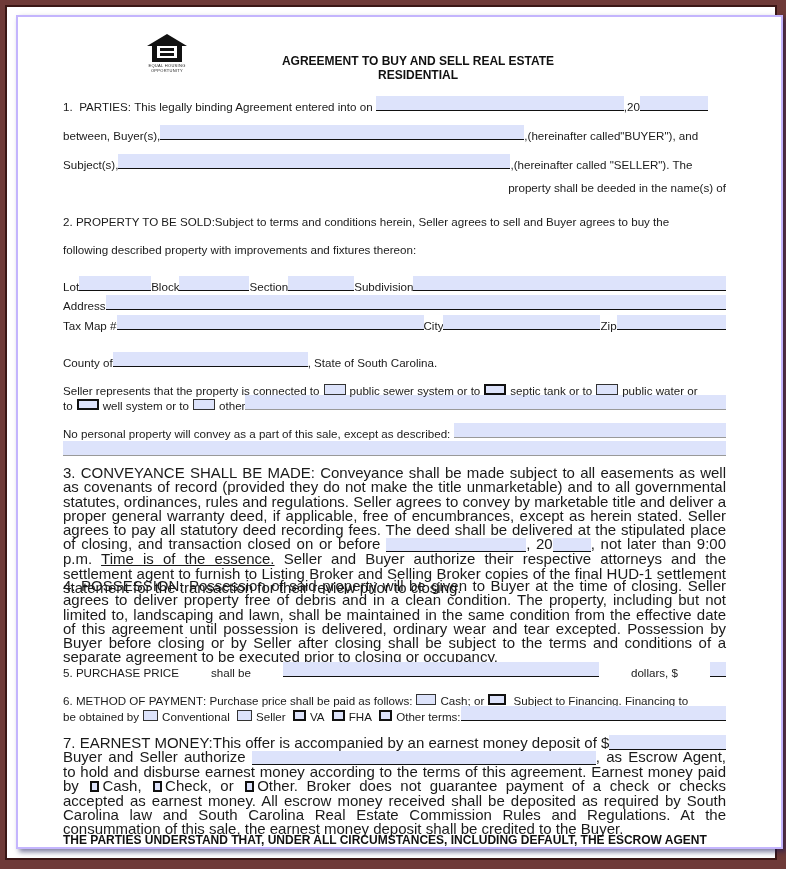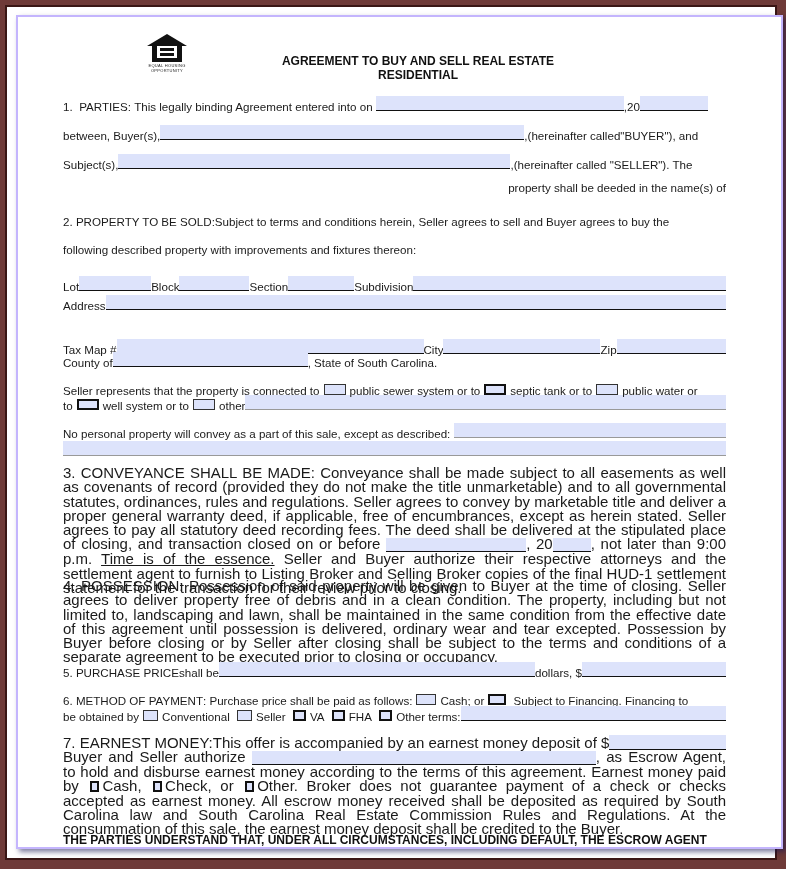--- a/index.html
+++ b/index.html
@@ -120,21 +120,21 @@
     <span class="field" style="width:66px;"></span>
     <span>Subdivision</span>
     <span class="field flex"></span>
   </div>
 
   <div class="row" style="top:277px;">
     <span>Address</span>
     <span class="field flex"></span>
   </div>
 
-  <div class="row" style="top:321px;">
+  <div class="row" style="top:297px;">
     <span>Tax Map #</span>
     <span class="field" style="width:307px;"></span>
     <span>City</span>
     <span class="field" style="width:157px;"></span>
     <span>Zip</span>
     <span class="field flex"></span>
   </div>
 
   <div class="row" style="top:334px;text-align:right;">
     <span>County of</span>
@@ -169,21 +169,21 @@
   </div>
 
   <div class="para" style="top:449px;">
     <b>3. CONVEYANCE SHALL BE MADE:</b><span> Conveyance shall be made subject to all easements as well as covenants of record (provided they do not make the title unmarketable) and to all governmental statutes, ordinances, rules and regulations.  Seller agrees to convey by marketable title and deliver a proper general warranty deed, if applicable, free of encumbrances, except as herein stated.  Seller agrees to pay all statutory deed recording fees.  The deed shall be delivered at the stipulated place of closing, and transaction closed on or before </span><span class="inl" style="width:140px;"></span><span>, 20</span><span class="inl" style="width:38px;"></span><span>, not later than 9:00 p.m.  </span><b><u>Time is of the essence.</u></b><span>  Seller and Buyer authorize their respective attorneys and the settlement agent to furnish to Listing Broker and Selling Broker copies of the final HUD-1 settlement statement for the transaction for their review prior to closing.</span>
   </div>
 
   <div class="para" style="top:562px;">
     <b>4. POSSESSION:</b><span>  Possession of said property will be given to Buyer at the time of closing.  Seller agrees to deliver property free of debris and in a clean condition.  The property, including but not limited to, landscaping and lawn, shall be maintained in the same condition from the effective date of this agreement until possession is delivered, ordinary wear and tear excepted.  Possession by Buyer before closing or by Seller after closing shall be subject to the terms and conditions of a separate agreement to be executed prior to closing or occupancy.</span>
   </div>
 
-  <div class="row" style="top:644px;">
+  <div class="row" style="top:644px;gap:32px;">
     <b>5. PURCHASE PRICE</b>
       <span> shall be </span>
     <span class="field" style="width:316px;"></span>
     <span>dollars,  $</span>
     <span class="field flex"></span>
   </div>
 
   <div class="row" style="top:672px;">
     <b>6. METHOD OF PAYMENT</b><span>: Purchase price shall be paid as follows:</span>
     <span class="cb" style="width:20px;"></span>

